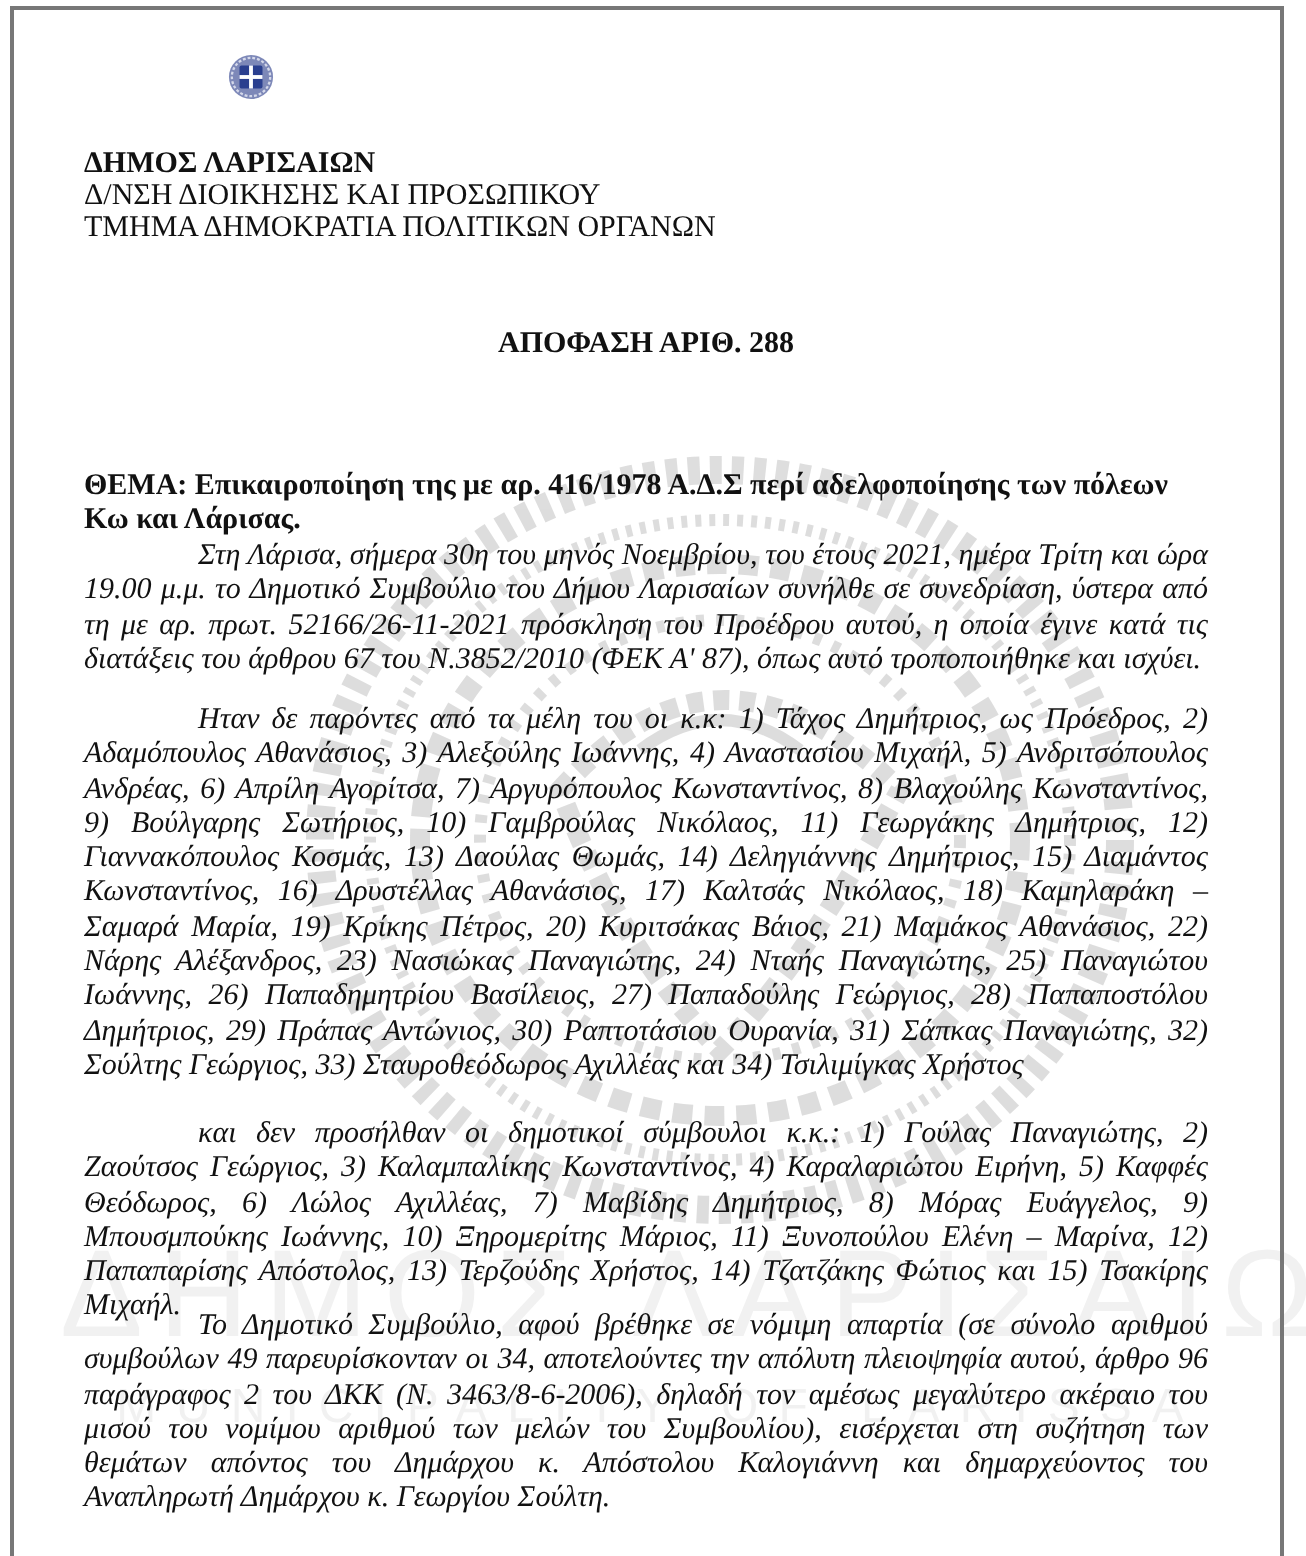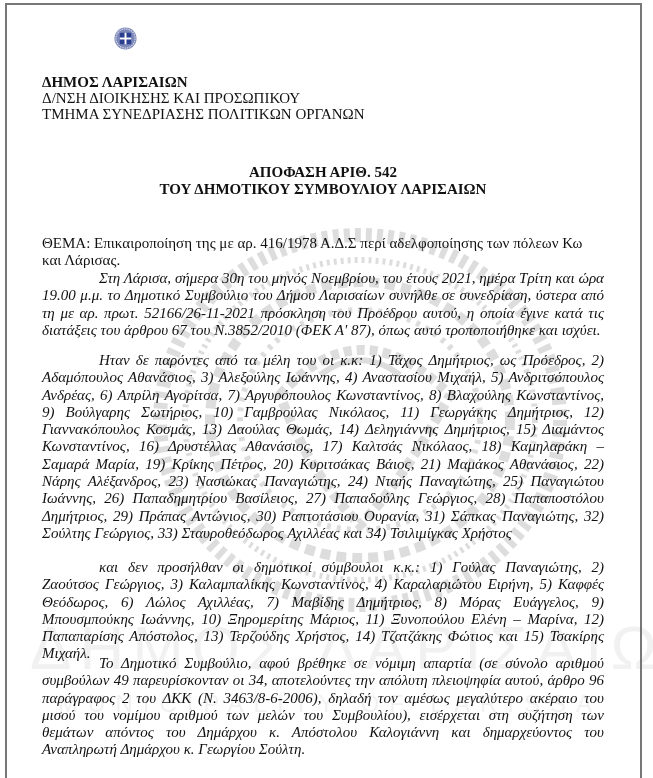--- a/index.html
+++ b/index.html
@@ -14,21 +14,21 @@
           color: rgba(120,120,120,0.10); font-weight: 300; pointer-events: none; white-space: nowrap; }
   .watermark-sub { position: absolute; left: 40px; top: 690px; width: 580px; text-align: center;
           font-family: "Liberation Sans", "DejaVu Sans", sans-serif; font-size: 24px; letter-spacing: 10px;
           color: rgba(120,120,120,0.10); pointer-events: none; white-space: nowrap; }
   .emblem { position: absolute; left: 114px; top: 27px; width: 23px; height: 23px; }
   .header { position: absolute; left: 42px; top: 74px; font-size: 15px; line-height: 16px; }
   .header div { white-space: nowrap; }
   .bold { font-weight: bold; }
   .title { position: absolute; left: 42px; top: 164px; width: 562px; text-align: center;
            font-size: 15px; line-height: 17px; font-weight: bold; }
-  .subject { position: absolute; left: 42px; top: 235px; width: 562px; font-size: 15px; line-height: 16.5px; font-weight: normal; }
+  .subject { position: absolute; left: 42px; top: 235px; width: 562px; font-size: 15px; line-height: 16.5px; font-weight: bold; }
   .para { position: absolute; left: 42px; width: 562px; font-size: 15px; line-height: 17.3px;
           text-align: justify; text-indent: 57px; font-style: italic; }
   .p1 { top: 270px; }
   .p2 { top: 352px; }
   .p3 { top: 559px; }
   .p4 { top: 655px; }
 </style>
 </head>
 <body>
 
@@ -52,26 +52,25 @@
   <circle cx="12" cy="12" r="11.5" fill="#7d88b8"></circle>
   <circle cx="12" cy="12" r="10" fill="none" stroke="#d5d9ea" stroke-width="1.2" stroke-dasharray="1.5 1"></circle>
   <rect x="6" y="6" width="12" height="12" rx="1" fill="#2a3f8f"></rect>
   <rect x="11" y="6" width="2" height="12" fill="#ffffff"></rect>
   <rect x="6" y="11" width="12" height="2" fill="#ffffff"></rect>
 </svg>
 
 <div class="header">
   <div class="bold">ΔΗΜΟΣ ΛΑΡΙΣΑΙΩΝ</div>
   <div>Δ/ΝΣΗ ΔΙΟΙΚΗΣΗΣ ΚΑΙ ΠΡΟΣΩΠΙΚΟΥ</div>
-  <div>ΤΜΗΜΑ ΣΥΝΕΔΡΙΑΣΗΣ ΠΟΛΙΤΙΚΩΝ ΟΡΓΑΝΩΝ</div>
+  <div>ΤΜΗΜΑ ΔΗΜΟΚΡΑΤΙΑ ΠΟΛΙΤΙΚΩΝ ΟΡΓΑΝΩΝ</div>
 </div>
 
 <div class="title">
-  <div>ΑΠΟΦΑΣΗ ΑΡΙΘ. 542</div>
-  <div>ΤΟΥ ΔΗΜΟΤΙΚΟΥ ΣΥΜΒΟΥΛΙΟΥ ΛΑΡΙΣΑΙΩΝ</div>
+  <div>ΑΠΟΦΑΣΗ ΑΡΙΘ. 288</div>
 </div>
 
 <div class="subject">ΘΕΜΑ: Επικαιροποίηση της με αρ. 416/1978 Α.Δ.Σ περί αδελφοποίησης των πόλεων Κω και Λάρισας.</div>
 
 <div class="para p1">Στη Λάρισα, σήμερα 30η του μηνός Νοεμβρίου, του έτους 2021, ημέρα Τρίτη και ώρα 19.00 μ.μ. το Δημοτικό Συμβούλιο του Δήμου Λαρισαίων συνήλθε σε συνεδρίαση, ύστερα από τη με αρ. πρωτ. 52166/26-11-2021 πρόσκληση του Προέδρου αυτού, η οποία έγινε κατά τις διατάξεις του άρθρου 67 του Ν.3852/2010 (ΦΕΚ Α' 87), όπως αυτό τροποποιήθηκε και ισχύει.</div>
 <div class="para p2">Ηταν δε παρόντες από τα μέλη του οι κ.κ: 1) Τάχος Δημήτριος, ως Πρόεδρος, 2) Αδαμόπουλος Αθανάσιος, 3) Αλεξούλης Ιωάννης, 4) Αναστασίου Μιχαήλ, 5) Ανδριτσόπουλος Ανδρέας, 6) Απρίλη Αγορίτσα, 7) Αργυρόπουλος Κωνσταντίνος, 8) Βλαχούλης Κωνσταντίνος, 9) Βούλγαρης Σωτήριος, 10) Γαμβρούλας Νικόλαος, 11) Γεωργάκης Δημήτριος, 12) Γιαννακόπουλος Κοσμάς, 13) Δαούλας Θωμάς, 14) Δεληγιάννης Δημήτριος, 15) Διαμάντος Κωνσταντίνος, 16) Δρυστέλλας Αθανάσιος, 17) Καλτσάς Νικόλαος, 18) Καμηλαράκη – Σαμαρά Μαρία, 19) Κρίκης Πέτρος, 20) Κυριτσάκας Βάιος, 21) Μαμάκος Αθανάσιος, 22) Νάρης Αλέξανδρος, 23) Νασιώκας Παναγιώτης, 24) Νταής Παναγιώτης, 25) Παναγιώτου Ιωάννης, 26) Παπαδημητρίου Βασίλειος, 27) Παπαδούλης Γεώργιος, 28) Παπαποστόλου Δημήτριος, 29) Πράπας Αντώνιος, 30) Ραπτοτάσιου Ουρανία, 31) Σάπκας Παναγιώτης, 32) Σούλτης Γεώργιος, 33) Σταυροθεόδωρος Αχιλλέας και 34) Τσιλιμίγκας Χρήστος</div>
 <div class="para p3">και δεν προσήλθαν οι δημοτικοί σύμβουλοι κ.κ.: 1) Γούλας Παναγιώτης, 2) Ζαούτσος Γεώργιος, 3) Καλαμπαλίκης Κωνσταντίνος, 4) Καραλαριώτου Ειρήνη, 5) Καφφές Θεόδωρος, 6) Λώλος Αχιλλέας, 7) Μαβίδης Δημήτριος, 8) Μόρας Ευάγγελος, 9) Μπουσμπούκης Ιωάννης, 10) Ξηρομερίτης Μάριος, 11) Ξυνοπούλου Ελένη – Μαρίνα, 12) Παπαπαρίσης Απόστολος, 13) Τερζούδης Χρήστος, 14) Τζατζάκης Φώτιος και 15) Τσακίρης Μιχαήλ.</div>
 <div class="para p4">Το Δημοτικό Συμβούλιο, αφού βρέθηκε σε νόμιμη απαρτία (σε σύνολο αριθμού συμβούλων 49 παρευρίσκονταν οι 34, αποτελούντες την απόλυτη πλειοψηφία αυτού, άρθρο 96 παράγραφος 2 του ΔΚΚ (Ν. 3463/8-6-2006), δηλαδή τον αμέσως μεγαλύτερο ακέραιο του μισού του νομίμου αριθμού των μελών του Συμβουλίου), εισέρχεται στη συζήτηση των θεμάτων απόντος του Δημάρχου κ. Απόστολου Καλογιάννη και δημαρχεύοντος του Αναπληρωτή Δημάρχου κ. Γεωργίου Σούλτη.</div>
 
 </body></html>

